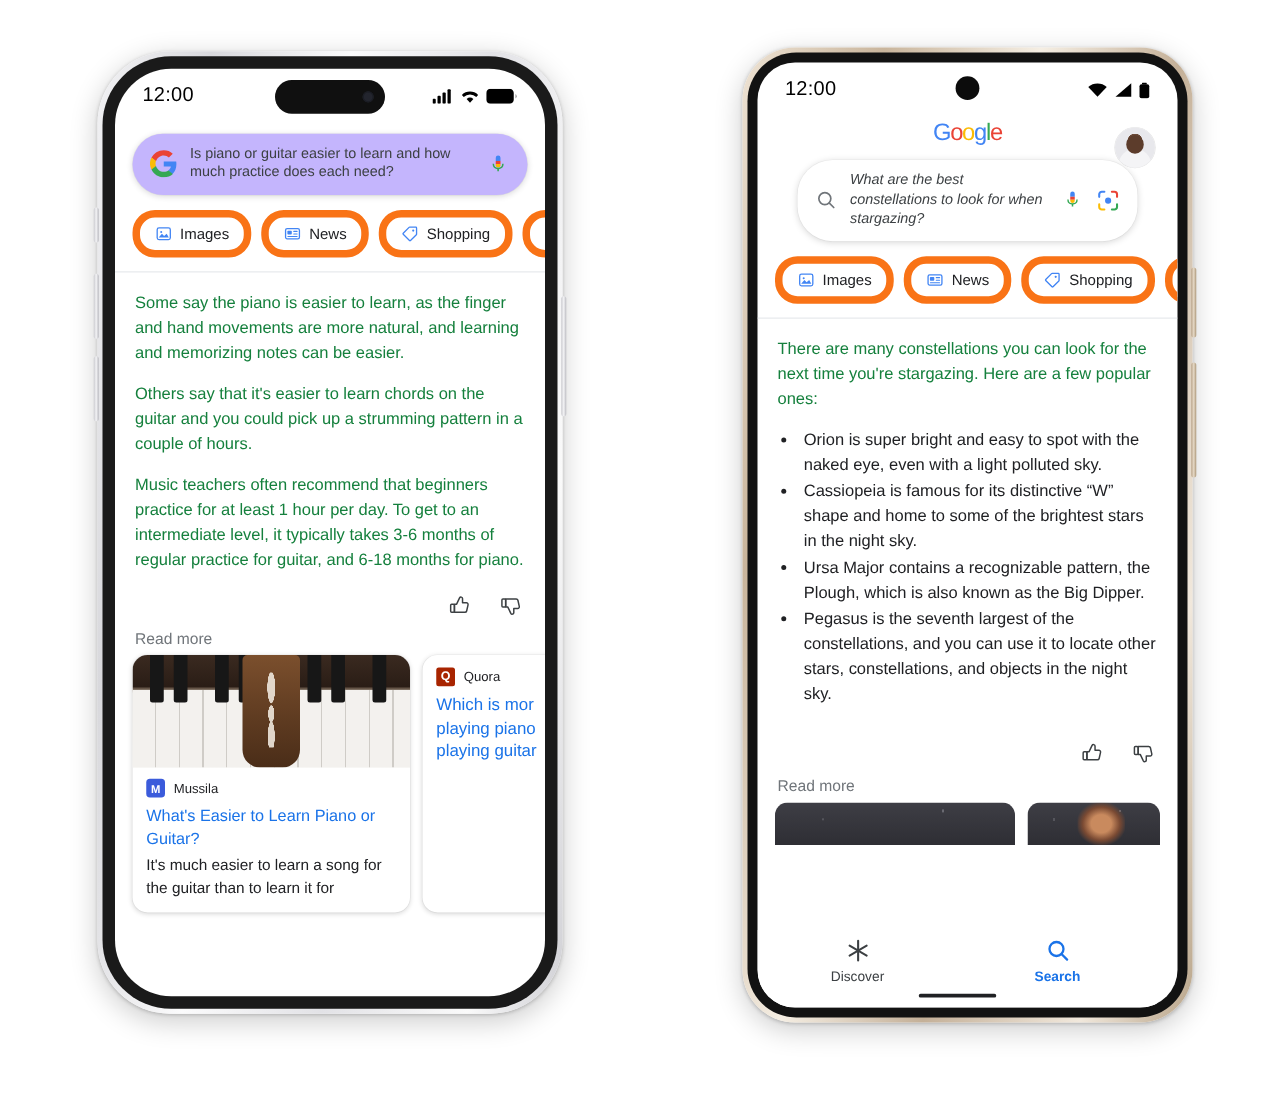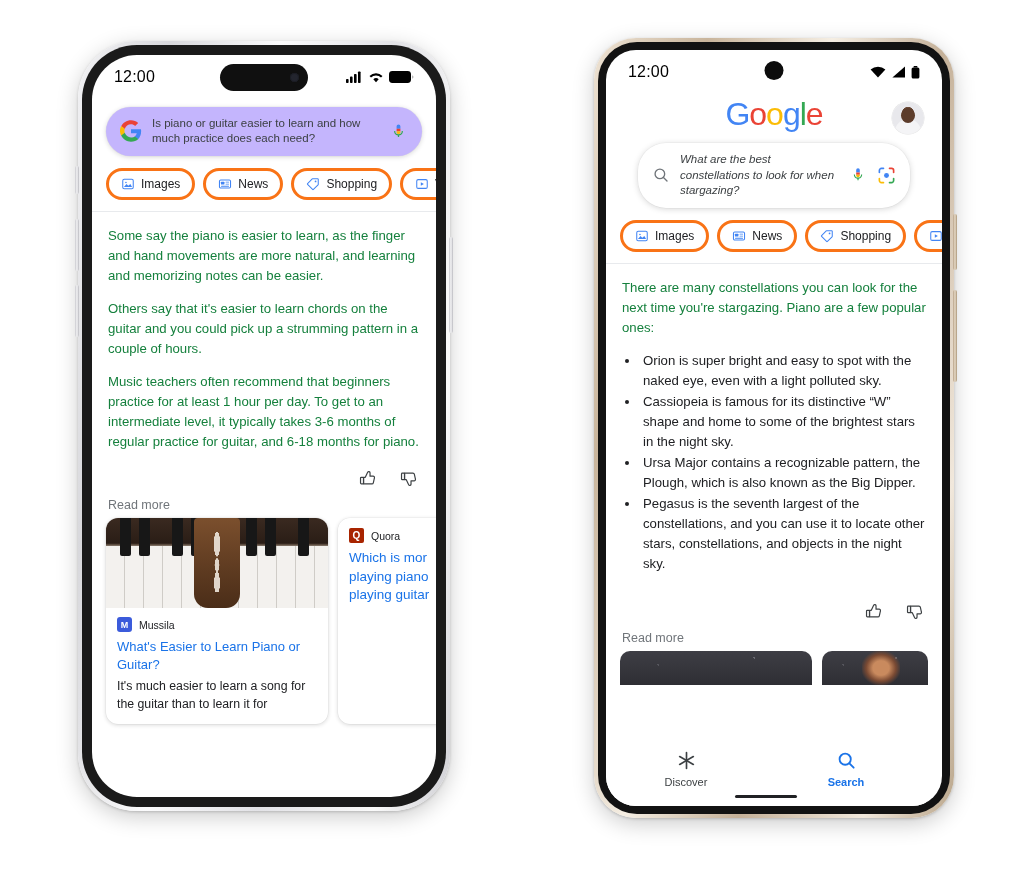--- a/index.html
+++ b/index.html
@@ -78,21 +78,21 @@
   
   .iph-searchwrap { padding: 8px 14px 0; }
   .iph-searchbar {
     display: flex; align-items: center; gap: 10px;
     background: #c4b5fd; border-radius: 28px; padding: 9px 14px;
     box-shadow: 0 1px 5px rgba(0,0,0,.16), 0 0 0 .5px rgba(0,0,0,.04);
   }
   .iph-query { flex: 1; font-size: 11.5px; line-height: 1.33; color: #3c4043; }
 
   
-  .pix-logo { text-align: center; padding: 2px 0 0; font-size: 32px; font-weight: 500; letter-spacing: -1px; }
+  .pix-logo { text-align: center; padding: 2px 0 0; font-size: 19px; font-weight: 500; letter-spacing: -1px; }
   .pix-logo span { font-family: "Liberation Sans", sans-serif; }
   .g-b { color:#4285F4; } .g-r { color:#EA4335; } .g-y { color:#FBBC05; } .g-g { color:#34A853; }
   .pix-avatar {
     position: absolute; right: 18px; top: 52px; width: 32px; height: 32px; border-radius: 50%;
     background: radial-gradient(circle at 50% 34%, #6b4a38 0 22%, #e8e8ec 23% 100%);
     overflow: hidden; box-shadow: 0 0 0 .5px rgba(0,0,0,.12);
   }
   .pix-avatar::after {
     content:""; position:absolute; left:50%; top:54%; transform:translateX(-50%);
     width:26px; height:22px; border-radius:13px 13px 4px 4px; background:#f4f4f6;
@@ -106,21 +106,21 @@
     display: flex; align-items: center; gap: 10px;
     background: #fff; border-radius: 28px; padding: 9px 14px;
     box-shadow: 0 1px 6px rgba(0,0,0,.17), 0 0 0 .5px rgba(0,0,0,.04);
   }
   .pix-query { flex: 1; font-size: 11.5px; line-height: 1.35; color: #3c4043; }
 
   
   .chiprow { display: flex; gap: 8px; padding: 12px 14px 11px; overflow: hidden; }
   .chip {
     display: flex; align-items: center; gap: 6px; flex: 0 0 auto;
-    border: 3px solid #f97316; border-radius: 18px; padding: 6px 12px;
+    border: 6px solid #f97316; border-radius: 18px; padding: 6px 12px;
     font-size: 12px; color: #202124; background: #fff; white-space: nowrap;
   }
   .divider { height: 1px; background: #e8eaed; margin: 0; }
 
   
   .content { padding: 14px 16px 0; }
   .para { font-size: 13.2px; line-height: 1.52; color: #15803d; margin-bottom: 13px; }
   .bullets { margin: 8px 0 16px 4px; padding-left: 14px; }
   .bullets li { font-size: 13.2px; line-height: 1.52; color: #202124; margin-bottom: 1px; padding-left: 3px; }
   .feedback { display: flex; justify-content: flex-end; gap: 22px; padding: 4px 18px 0; }
@@ -421,21 +421,21 @@
           <svg width="14" height="14" viewBox="0 0 24 24">
             <rect x="3" y="4.5" width="18" height="15" rx="2.5" fill="none" stroke="#4285F4" stroke-width="1.8"></rect>
             <path d="M10 8.8l5.2 3.2-5.2 3.2z" fill="#4285F4"></path>
           </svg>
           <span>Vide</span>
         </div>
       </div>
       <div class="divider"></div>
 
       <div class="content">
-        <p class="para">There are many constellations you can look for the next time you're stargazing. Piano are a few popular ones:</p>
+        <p class="para">There are many constellations you can look for the next time you're stargazing. Here are a few popular ones:</p>
         <ul class="bullets">
           <li>Orion is super bright and easy to spot with the naked eye, even with a light polluted sky.</li>
           <li>Cassiopeia is famous for its distinctive “W” shape and home to some of the brightest stars in the night sky.</li>
           <li>Ursa Major contains a recognizable pattern, the Plough, which is also known as the Big Dipper.</li>
           <li>Pegasus is the seventh largest of the constellations, and you can use it to locate other stars, constellations, and objects in the night sky.</li>
         </ul>
       </div>
 
       <div class="feedback" style="padding-top:12px">
         <svg width="19" height="19" viewBox="0 0 24 24">

